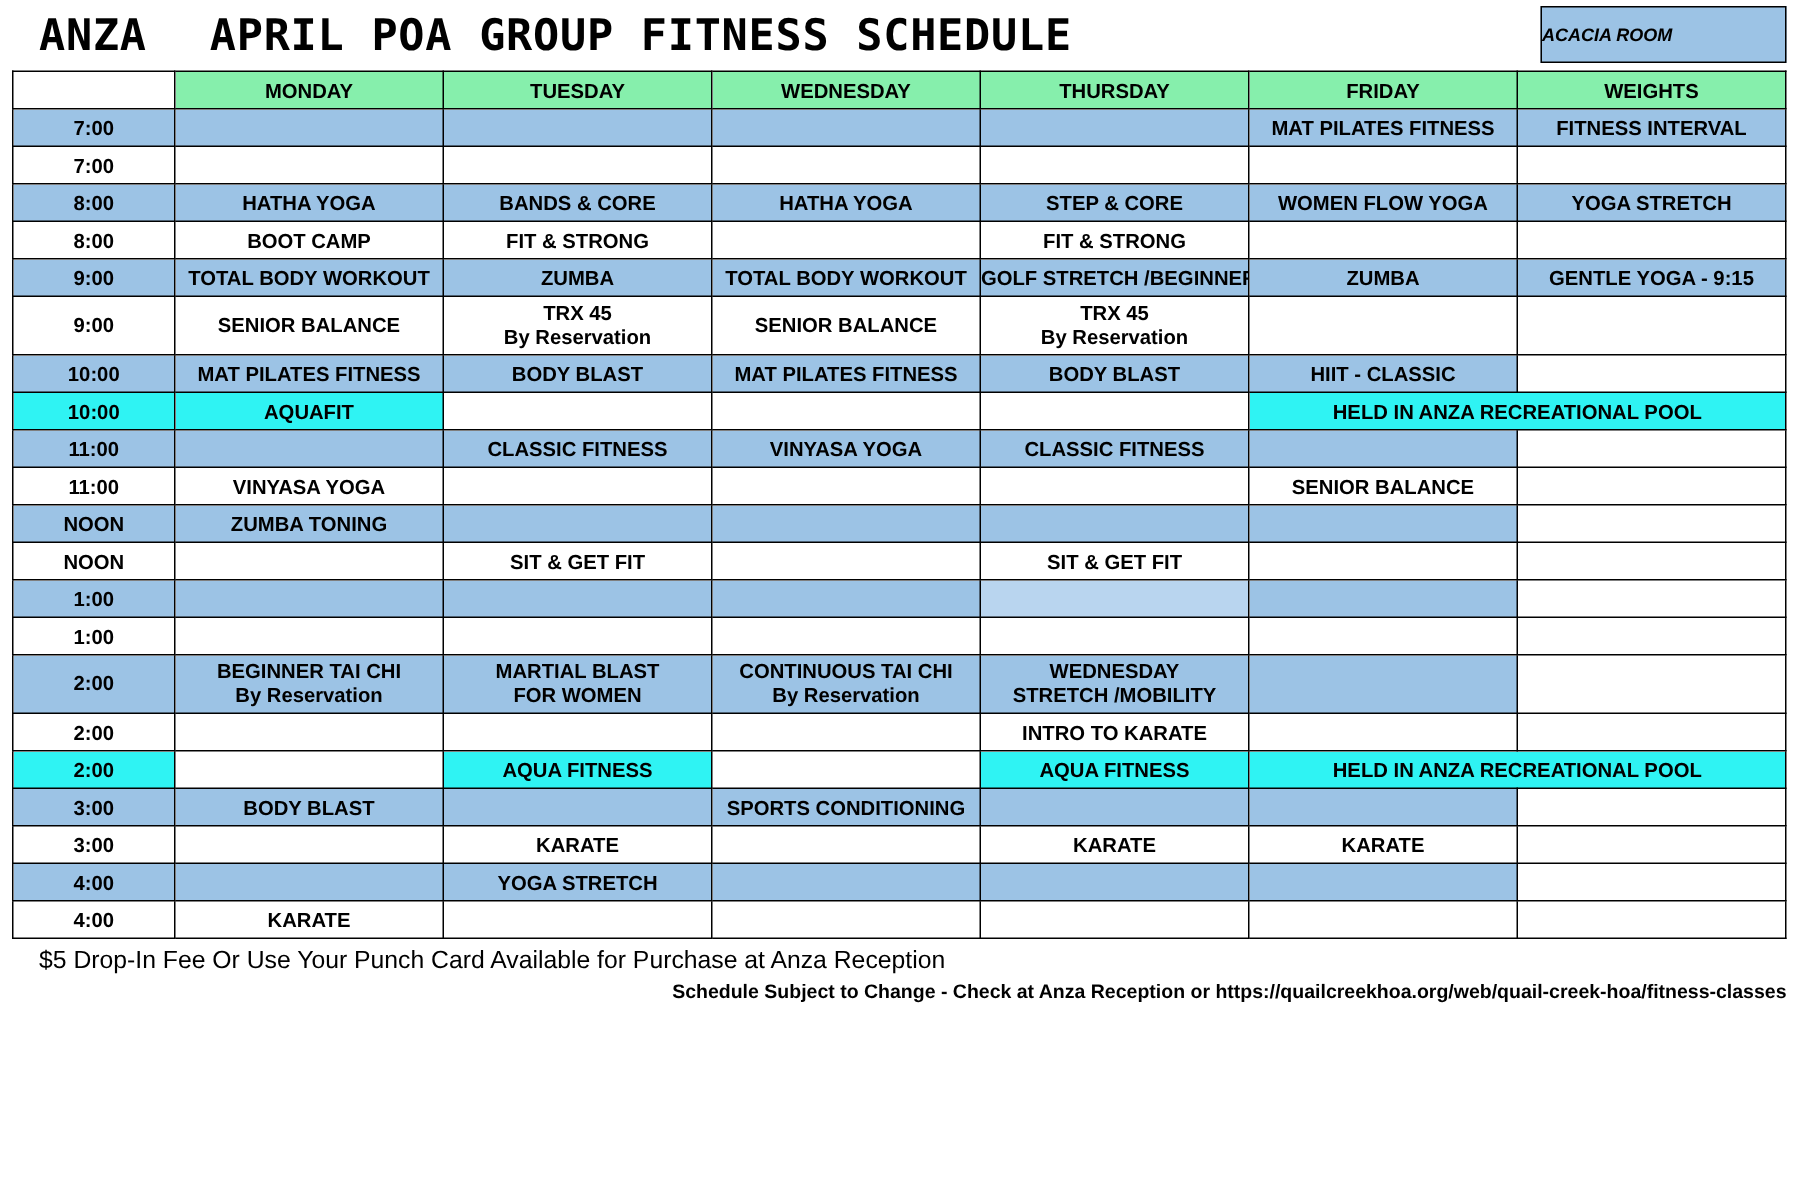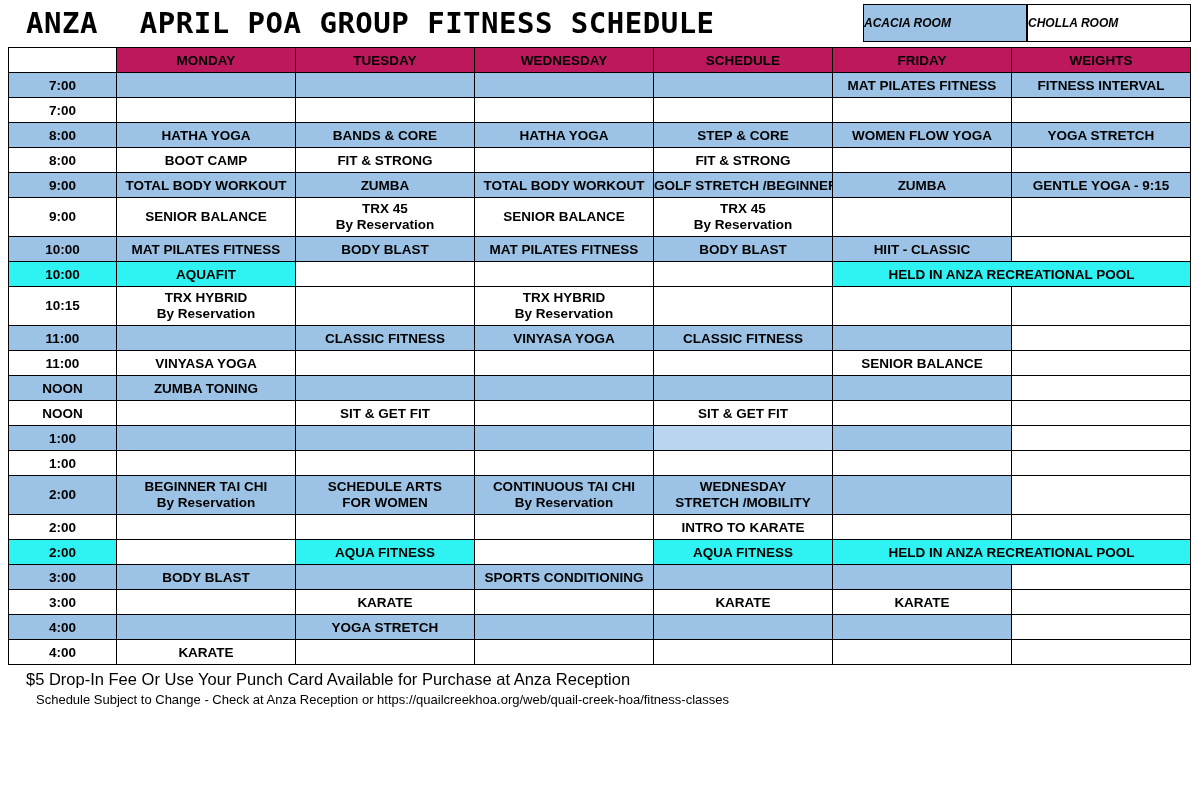--- a/index.html
+++ b/index.html
@@ -71,21 +71,21 @@
     overflow: hidden;
     white-space: nowrap;
   }
   col.timecol   { width: 108px; }
   col.daycol    { width: 179px; }
 
   th.dayhead {
     height: 24px;
     font-size: 15px;
     font-weight: bold;
-    background: #be185d;
+    background: #86efac;
   }
   td.timecell {
     font-weight: normal;
     font-size: 13.5px;
     height: 24px;
   }
   td.blue { background: #9cc3e5; }
   td.white { background: #ffffff; }
   td.cyan { background: #2ff3f3; }
   td.lightblue { background: #b9d5ef; }
@@ -108,57 +108,57 @@
     font-weight: normal;
     line-height: 22px;
   }
   .foot2 {
     font-size: 16px;
     font-weight: bold;
     line-height: 22px;
   }
   .foot3 {
     font-size: 13px;
-    font-weight: normal;
+    font-weight: bold;
     line-height: 20px;
     padding-left: 10px;
+    text-align: right;
   }
 </style>
 </head>
 <body>
 
 <div class="page">
 
   <div class="topbar">
     <div class="title">
       <span class="anza">ANZA</span><span>APRIL POA GROUP FITNESS SCHEDULE</span>
     </div>
     <div class="roomlabels">
       <div class="roomlabel acacia">ACACIA ROOM</div>
-      <div class="roomlabel cholla">CHOLLA ROOM</div>
     </div>
   </div>
 
   <table class="sched">
     <colgroup>
       <col class="timecol">
       <col class="daycol">
         <col class="daycol">
         <col class="daycol">
         <col class="daycol">
         <col class="daycol">
         <col class="daycol">
     </colgroup>
     <thead>
       <tr>
         <th class="white"></th>
         <th class="dayhead">MONDAY</th>
         <th class="dayhead">TUESDAY</th>
         <th class="dayhead">WEDNESDAY</th>
-        <th class="dayhead">SCHEDULE</th>
+        <th class="dayhead">THURSDAY</th>
         <th class="dayhead">FRIDAY</th>
         <th class="dayhead">WEIGHTS</th>
       </tr>
     </thead>
     <tbody id="sched-body">
         <tr>
           <td class="timecell blue">7:00</td>
           <td class="blue"></td>
           <td class="blue"></td>
           <td class="blue"></td>
@@ -228,35 +228,20 @@
         </tr>
         <tr>
           <td class="timecell cyan">10:00</td>
           <td class="cyan">AQUAFIT</td>
           <td class="white"></td>
           <td class="white"></td>
           <td class="white"></td>
           <td class="cyan" colspan="2">HELD IN ANZA RECREATIONAL POOL</td>
         </tr>
         <tr>
-          <td class="timecell white twoline">10:15</td>
-          <td class="white twoline">
-            <span class="l1">TRX HYBRID</span>
-            <span class="l2">By Reservation</span>
-          </td>
-          <td class="white twoline"></td>
-          <td class="white twoline">
-            <span class="l1">TRX HYBRID</span>
-            <span class="l2">By Reservation</span>
-          </td>
-          <td class="white twoline"></td>
-          <td class="white twoline"></td>
-          <td class="white twoline"></td>
-        </tr>
-        <tr>
           <td class="timecell blue">11:00</td>
           <td class="blue"></td>
           <td class="blue">CLASSIC FITNESS</td>
           <td class="blue">VINYASA YOGA</td>
           <td class="blue">CLASSIC FITNESS</td>
           <td class="blue"></td>
           <td class="white"></td>
         </tr>
         <tr>
           <td class="timecell white">11:00</td>
@@ -303,21 +288,21 @@
           <td class="white"></td>
           <td class="white"></td>
         </tr>
         <tr>
           <td class="timecell blue twoline">2:00</td>
           <td class="blue twoline">
             <span class="l1">BEGINNER TAI CHI</span>
             <span class="l2">By Reservation</span>
           </td>
           <td class="blue twoline">
-            <span class="l1">SCHEDULE ARTS</span>
+            <span class="l1">MARTIAL BLAST</span>
             <span class="l2">FOR WOMEN</span>
           </td>
           <td class="blue twoline">
             <span class="l1">CONTINUOUS TAI CHI</span>
             <span class="l2">By Reservation</span>
           </td>
           <td class="blue twoline">
             <span class="l1">WEDNESDAY</span>
             <span class="l2">STRETCH /MOBILITY</span>
           </td>

